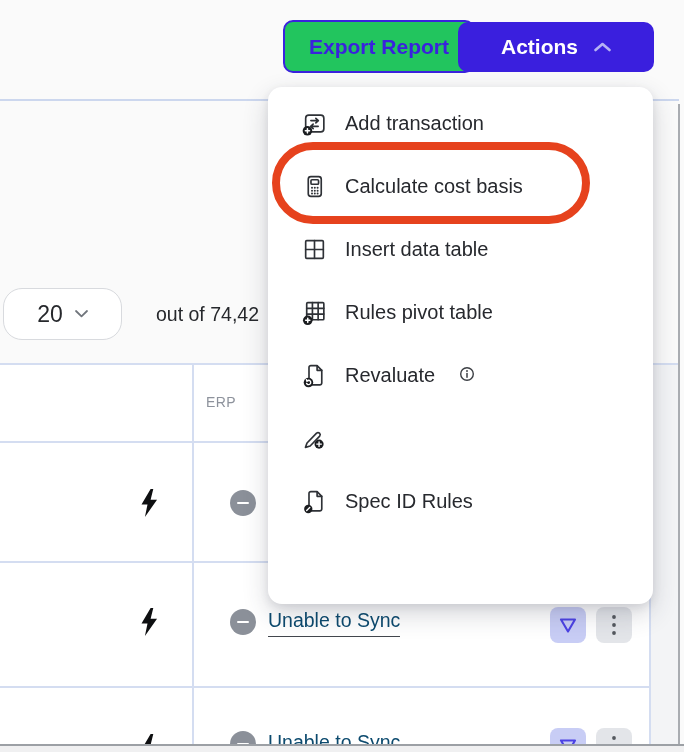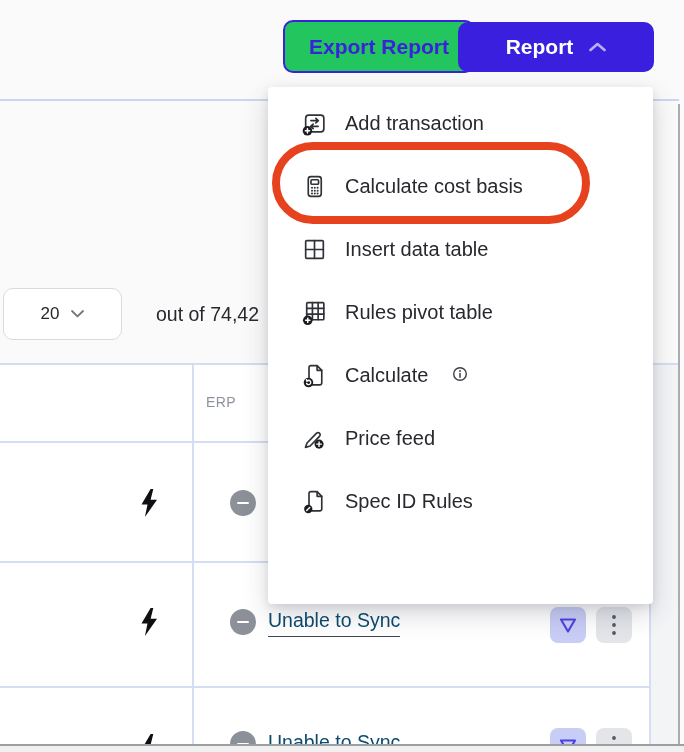--- a/index.html
+++ b/index.html
@@ -22,23 +22,23 @@
     color:#ffffff;font-size:21px;font-weight:700;
     display:flex;align-items:center;justify-content:center;gap:16px;cursor:pointer;
   }
   .topbar-divider{position:absolute;left:0;top:99px;width:679px;height:2px;background:#ccd7ee;}
   .pane-right-edge{position:absolute;left:678px;top:104px;width:2px;height:640px;background:#a9acb1;z-index:6;}
   .pane-bottom{position:absolute;left:0;top:744px;width:684px;height:8px;background:#f0f0f1;border-top:2px solid #9ca0a5;box-sizing:border-box;z-index:5;}
 
   
   .page-size{
     position:absolute;left:3px;top:288px;width:119px;height:52px;box-sizing:border-box;
-    background:#ffffff;border:1.5px solid #d8dade;border-radius:10px;
+    background:#ffffff;border:1.5px solid #d8dade;border-radius:19px;
     display:flex;align-items:center;justify-content:center;gap:12px;
-    font-size:17px;color:#26282c;cursor:pointer;
+    font-size:23px;color:#26282c;cursor:pointer;
   }
   .total-text{
     position:absolute;left:156px;top:288px;height:52px;display:flex;align-items:center;
     font-size:19.5px;color:#26282c;white-space:nowrap;
   }
 
   
   .table-bg{position:absolute;left:0;top:363px;width:650px;height:381px;background:#ffffff;}
   .table-strip{position:absolute;left:650px;top:363px;width:28px;height:381px;background:#f3f4f6;}
   .hline{position:absolute;height:1.5px;background:#d4ddf1;}
@@ -59,21 +59,21 @@
   .sq-btn{
     position:absolute;width:36px;height:36px;border-radius:8px;border:none;
     display:flex;align-items:center;justify-content:center;cursor:pointer;padding:0;
   }
   .sq-btn.tri{background:#c8cdf5;}
   .sq-btn.kebab{background:#e3e5e9;}
 
   
   .menu{
     position:absolute;left:268px;top:87px;width:385px;height:517px;box-sizing:border-box;
-    background:#ffffff;border-radius:4px;z-index:10;
+    background:#ffffff;border-radius:14px;z-index:10;
     box-shadow:0 10px 26px rgba(45,50,70,.20), 0 3px 8px rgba(45,50,70,.10);
     display:flex;flex-direction:column;padding-top:5px;
   }
   .menu-item{
     height:63px;flex:none;display:flex;align-items:center;gap:17px;
     padding-left:33px;cursor:pointer;
   }
   .menu-item .mi-icon{width:27px;height:27px;flex:none;display:flex;align-items:center;justify-content:center;}
   .menu-item .mi-label{font-size:20px;color:#27292e;white-space:nowrap;}
   .info-badge{margin-left:7px;position:relative;top:-2px;}
@@ -89,21 +89,21 @@
 </head>
 <body>
 
 <div id="app">
 
   <button class="btn-export">
       <span>Export Report</span>
     </button>
 
   <button class="btn-actions">
-    <span>Report</span>
+    <span>Actions</span>
     <span>
       <svg width="17" height="10" viewBox="0 0 17 10">
           <polyline points="1.5,8 8.5,2 15.5,8" fill="none" stroke="#b6b2f3" stroke-width="2.6" stroke-linecap="round" stroke-linejoin="round"></polyline>
         </svg>
     </span>
   </button>
 
   <div class="topbar-divider"></div>
   <div class="pane-right-edge"></div>
 
@@ -246,39 +246,38 @@
     <div class="menu-item">
       <span class="mi-icon">
         <svg width="27" height="27" viewBox="0 0 26 26" fill="none" stroke="#2e3136" stroke-width="1.6" stroke-linecap="round" stroke-linejoin="round">
           <path d="M9.5 3.5h6L20 8v12.2a1.8 1.8 0 0 1-1.8 1.8H9.5a1.8 1.8 0 0 1-1.8-1.8V5.3a1.8 1.8 0 0 1 1.8-1.8z"></path>
           <path d="M15.5 3.7V8H20"></path>
           <circle cx="7.2" cy="19.8" r="4.6" fill="#1b1d20" stroke="none"></circle>
           <path d="M5.4 20.6a2.1 2.1 0 1 0 .4-2.4" stroke="#fff" stroke-width="1.3"></path>
           <path d="M5.2 16.9l.4 1.5 1.5-.4" stroke="#fff" stroke-width="1.3"></path>
         </svg>
       </span>
-      <span class="mi-label">Calculate</span>
+      <span class="mi-label">Revaluate</span>
       <span class="info-badge">
         <svg width="16" height="16" viewBox="0 0 16 16">
             <circle cx="8" cy="8" r="6.3" fill="none" stroke="#3c3f44" stroke-width="1.4"></circle>
             <circle cx="8" cy="5" r="0.95" fill="#3c3f44"></circle>
             <path d="M8 7.4v3.8" stroke="#3c3f44" stroke-width="1.5" stroke-linecap="round"></path>
           </svg>
       </span>
     </div>
 
     <div class="menu-item">
       <span class="mi-icon">
         <svg width="27" height="27" viewBox="0 0 26 26" fill="none" stroke="#2e3136" stroke-width="1.6" stroke-linecap="round" stroke-linejoin="round">
           <path d="M5.8 17.3 15 7.8a2.1 2.1 0 0 1 3 2.9l-9.2 9.5-4.5 1.3 1.5-4.2z"></path>
           <circle cx="17.4" cy="18.4" r="4.4" fill="#1b1d20" stroke="none"></circle>
           <path d="M17.4 16.2v4.4M15.2 18.4h4.4" stroke="#fff" stroke-width="1.3"></path>
         </svg>
       </span>
-      <span class="mi-label">Price feed</span>
     </div>
 
     <div class="menu-item">
       <span class="mi-icon">
         <svg width="27" height="27" viewBox="0 0 26 26" fill="none" stroke="#2e3136" stroke-width="1.6" stroke-linecap="round" stroke-linejoin="round">
           <path d="M9.5 3.5h6L20 8v12.2a1.8 1.8 0 0 1-1.8 1.8H9.5a1.8 1.8 0 0 1-1.8-1.8V5.3a1.8 1.8 0 0 1 1.8-1.8z"></path>
           <path d="M15.5 3.7V8H20"></path>
           <circle cx="7" cy="20.2" r="4" fill="#1b1d20" stroke="none"></circle>
           <path d="M5.5 21.6l2.9-2.9" stroke="#fff" stroke-width="1.3"></path>
         </svg>

